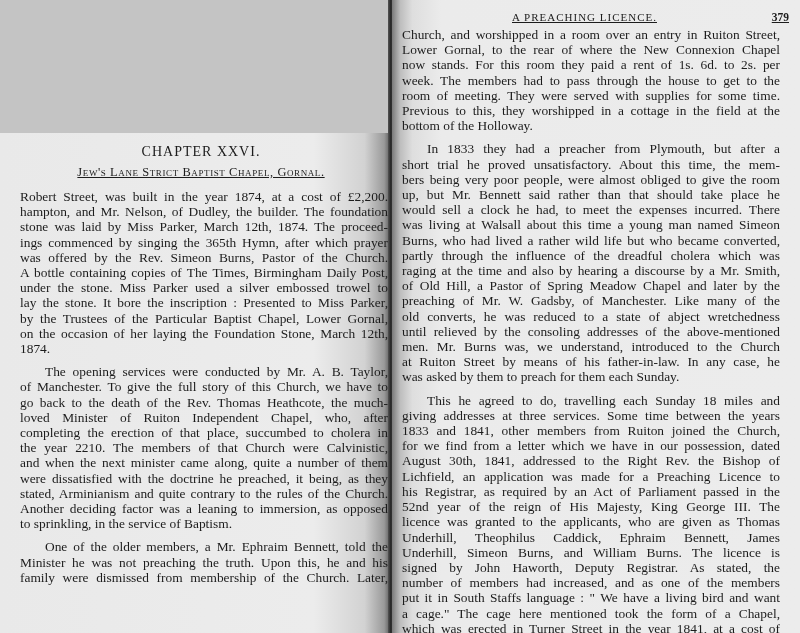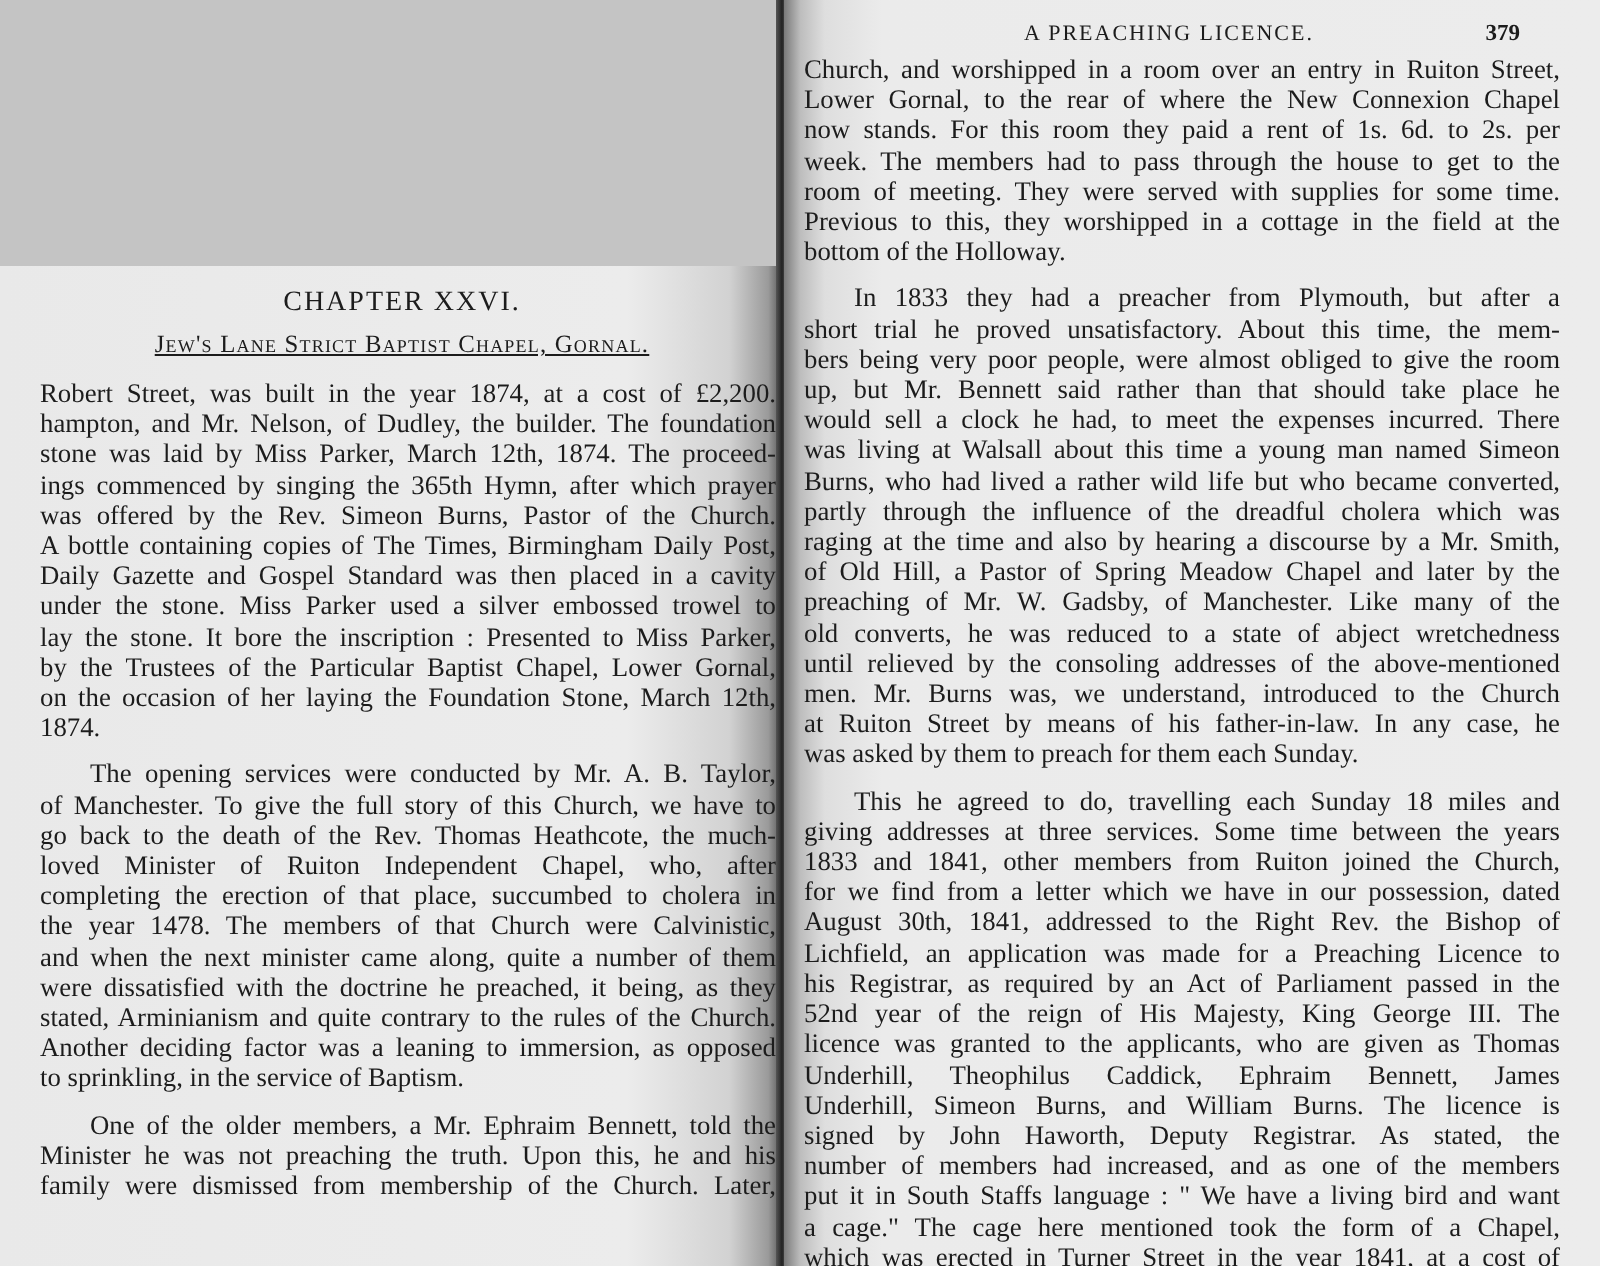--- a/index.html
+++ b/index.html
@@ -39,56 +39,56 @@
     font-size:13.4px; line-height:15.2px; text-align:justify;
   }
   .left-text { padding:0 4px 0 20px; }
   .right-text { padding:0 20px 0 10px; }
   .line { display:block; white-space:nowrap; text-align:justify; text-align-last:justify; }
   .line.last { text-align-last:left; }
   .indent { padding-left:25px; }
   .para-gap { height:8px; }
   .running-head {
     display:flex; justify-content:space-between; align-items:baseline;
-    padding:11px 40px 0 120px; font-size:11px; letter-spacing:1px;
+    padding:11px 11px 0 120px; font-size:11px; letter-spacing:1px;
     margin-bottom:4px;
+    text-decoration:underline;
   }
   .page-num { font-weight:bold; font-size:11.5px; letter-spacing:0; }
 </style>
 </head>
 <body>
 
 <div class="gray-block"></div>
 
 <div class="left-page">
   <div class="chapter-title">CHAPTER XXVI.</div>
   <div class="chapter-subtitle">Jew's Lane Strict Baptist Chapel, Gornal.</div>
   <div class="text left-text" id="left-body">
       <div>
         <span class="line">Robert Street, was built in the year 1874, at a cost of £2,200.</span>
         <span class="line">hampton, and Mr. Nelson, of Dudley, the builder.  The foundation</span>
         <span class="line">stone was laid by Miss Parker, March 12th, 1874.  The proceed-</span>
         <span class="line">ings commenced by singing the 365th Hymn, after which prayer</span>
         <span class="line">was offered by the Rev. Simeon Burns, Pastor of the Church.</span>
         <span class="line">A bottle containing copies of The Times, Birmingham Daily Post,</span>
-        <span class="line">Daily Gazette and Gospel Standard was then placed in a cavity</span>
         <span class="line">under the stone.  Miss Parker used a silver embossed trowel to</span>
         <span class="line">lay the stone.  It bore the inscription : Presented to Miss Parker,</span>
         <span class="line">by the Trustees of the Particular Baptist Chapel, Lower Gornal,</span>
         <span class="line">on the occasion of her laying the Foundation Stone, March 12th,</span>
         <span class="line last">1874.</span>
       </div>
       <div class="para-gap"></div>
       <div>
         <span class="line indent">The opening services were conducted by Mr. A. B. Taylor,</span>
         <span class="line">of Manchester.  To give the full story of this Church, we have to</span>
         <span class="line">go back to the death of the Rev. Thomas Heathcote, the much-</span>
         <span class="line">loved Minister of Ruiton Independent Chapel, who, after</span>
         <span class="line">completing the erection of that place, succumbed to cholera in</span>
-        <span class="line">the year 1478.  The members of that Church were Calvinistic,</span>
+        <span class="line">the year 2210.  The members of that Church were Calvinistic,</span>
         <span class="line">and when the next minister came along, quite a number of them</span>
         <span class="line">were dissatisfied with the doctrine he preached, it being, as they</span>
         <span class="line">stated, Arminianism and quite contrary to the rules of the Church.</span>
         <span class="line">Another deciding factor was a leaning to immersion, as opposed</span>
         <span class="line last">to sprinkling, in the service of Baptism.</span>
       </div>
       <div class="para-gap"></div>
       <div>
         <span class="line indent">One of the older members, a Mr. Ephraim Bennett, told the</span>
         <span class="line">Minister he was not preaching the truth.  Upon this, he and his</span>

